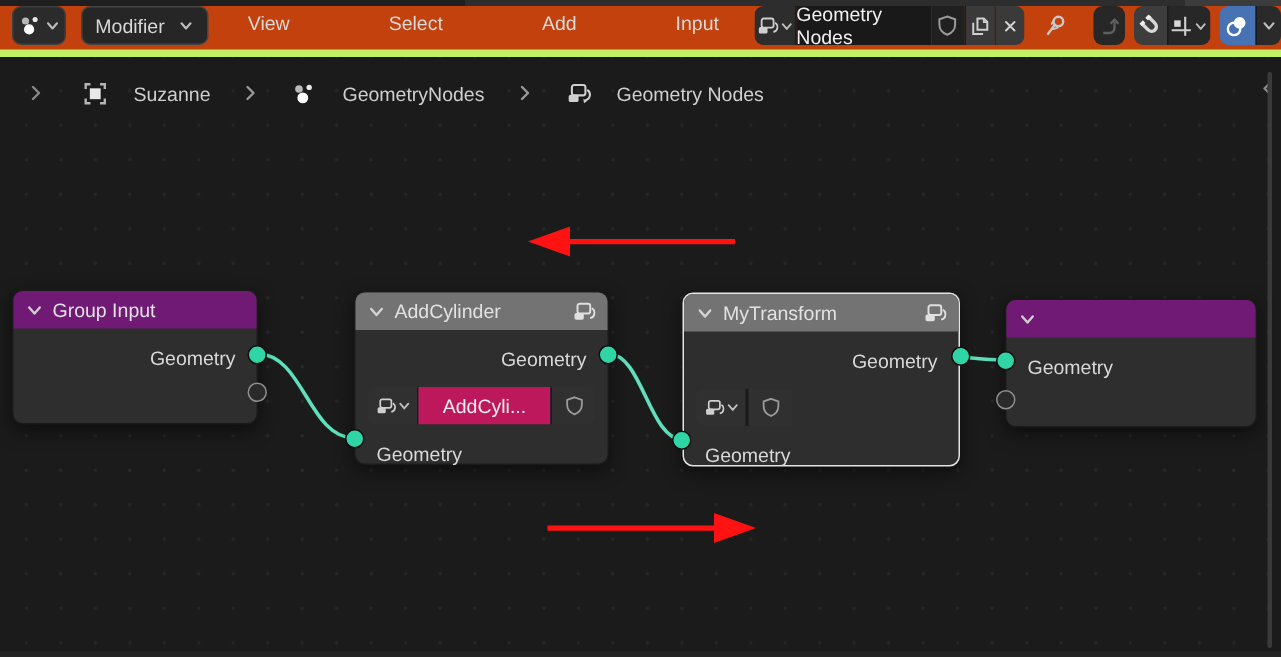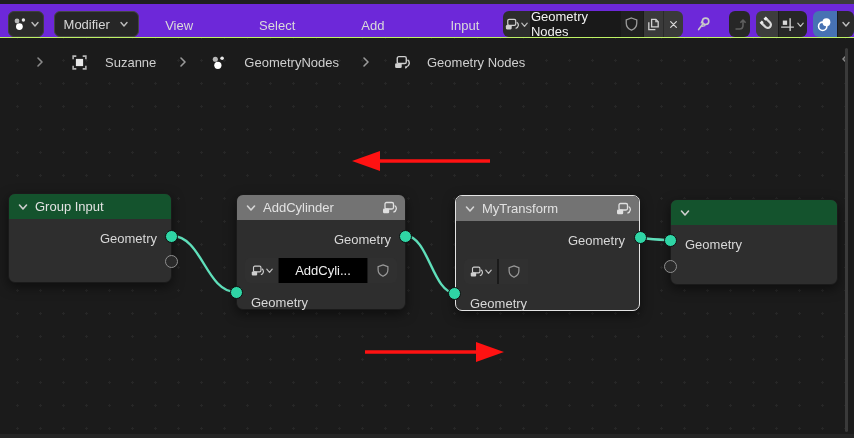--- a/index.html
+++ b/index.html
@@ -21,22 +21,22 @@
   .wires { position:absolute; inset:0; z-index:1; pointer-events:none; }
 
   
   .topstrip { position:absolute; left:0; top:0; width:854px; height:4px; background:#1f1f1f; z-index:6; }
   .topstrip .seg1 { position:absolute; left:310px; top:0; width:480px; height:4px; background:#2d2d2d; }
   .topstrip .seg2 { position:absolute; left:790px; top:0; width:64px; height:4px; background:#3c3c3c; }
 
   
   .hdr {
     position:absolute; left:0; top:4px; width:854px; height:34px;
-    background:#6d28d9; border-bottom:1px solid #bef264;
-    display:flex; align-items:flex-end; z-index:5;
+    background:#c2410c; border-bottom:5px solid #bef264;
+    display:flex; align-items:flex-start; z-index:5;
   }
   .hbtn {
     height:26px; display:flex; align-items:center; justify-content:center;
     border:none; background:transparent; color:#d8d8d8; cursor:default;
     font-family:inherit; font-size:13px;
   }
   .editor-type { margin-left:8px; width:46px; background:#2b2b2b; border:1px solid #3e3e3e; border-radius:6px; gap:2px; }
   .mode-dd { margin-left:10px; width:106px; background:#262626; border:1px solid #454545; border-radius:6px; justify-content:space-between; padding:0 9px; }
   .menus { display:flex; margin-left:14px;gap:42px; }
   .menu-item { padding:4px 12px; color:#dadada; border-radius:4px; }
@@ -51,49 +51,49 @@
   .parent-btn { width:28px; margin-left:16px; background:#272727; border-radius:6px; }
   .snapgroup { display:flex; margin-left:6px; height:26px; border-radius:6px; overflow:hidden; }
   .magnet-btn { width:28px; background:#3d3d3d; }
   .snapmode-btn { width:38px; background:#272727; gap:1px; border-left:1px solid #1a1a1a; }
   .ovlgroup { display:flex; margin-left:6px; height:26px; border-radius:6px; overflow:hidden; }
   .ovl-btn { width:32px; background:#4772b3; }
   .ovl-dd { width:22px; background:#2a2a2a; border-left:1px solid #1a1a1a; }
 
   
   .bc {
-    position:absolute; left:16px; top:50px; height:24px; z-index:3;
+    position:absolute; left:0; top:50px; height:24px; z-index:3;
     display:flex; align-items:center; color:#cfcfcf; gap:17px; padding-left:18px;
   }
   .bc .lbl { white-space:nowrap; }
 
   
   .node {
     position:absolute; background:#2e2e2e; border:1px solid #1a1a1a;
     border-radius:7px; box-shadow:0 4px 12px rgba(0,0,0,.5); z-index:2;
   }
   .node.active { border:1.5px solid #e4e4e4; }
   .nhead {
     height:25px; display:flex; align-items:center; gap:6px; padding:0 8px;
     border-radius:6px 6px 0 0; color:#e2e2e2;
   }
-  .nhead.gray  { background:#14532d; }
+  .nhead.gray  { background:#701a75; }
   .nhead.green { background:#737373; }
   .nhead .title { flex:1; }
   .nrow { position:relative; height:24px; display:flex; align-items:center; margin-top:7px; }
   .nrow.out { justify-content:flex-end; padding-right:14px; }
   .nrow.in  { justify-content:flex-start; padding-left:14px; }
   .sock {
     position:absolute; width:13px; height:13px; border-radius:50%;
     background:#2fd5a5; border:1px solid #0e0e0e; z-index:4;
   }
   .sock.virtual { background:#2a2a2a; border:1.5px solid #8f8f8f; }
   .widgetrow { display:flex; height:25px; margin:7px 8px 0 8px; border-radius:5px; overflow:hidden; }
   .widgetrow .wbrowse { width:34px; background:#303030; display:flex; align-items:center; justify-content:center; gap:1px; border-right:1px solid #1a1a1a; }
-  .widgetrow .wfield { flex:1; background:#000000; color:#efefef; display:flex; align-items:center; justify-content:center; }
+  .widgetrow .wfield { flex:1; background:#be185d; color:#efefef; display:flex; align-items:center; justify-content:center; }
   .widgetrow .wshield { width:30px; background:#303030; display:flex; align-items:center; justify-content:center; border-left:1px solid #1a1a1a; }
 
   
   .vscroll { position:absolute; right:6px; top:48px; width:3px; height:384px; background:#3a3a3a; border-radius:2px; z-index:4; }
   .region-arrow { position:absolute; z-index:4; }
 
   .bottomstrip { position:absolute; left:0; bottom:0; width:854px; height:4px; background:#252525; z-index:6; }
 
   svg { display:block; }
 </style>

